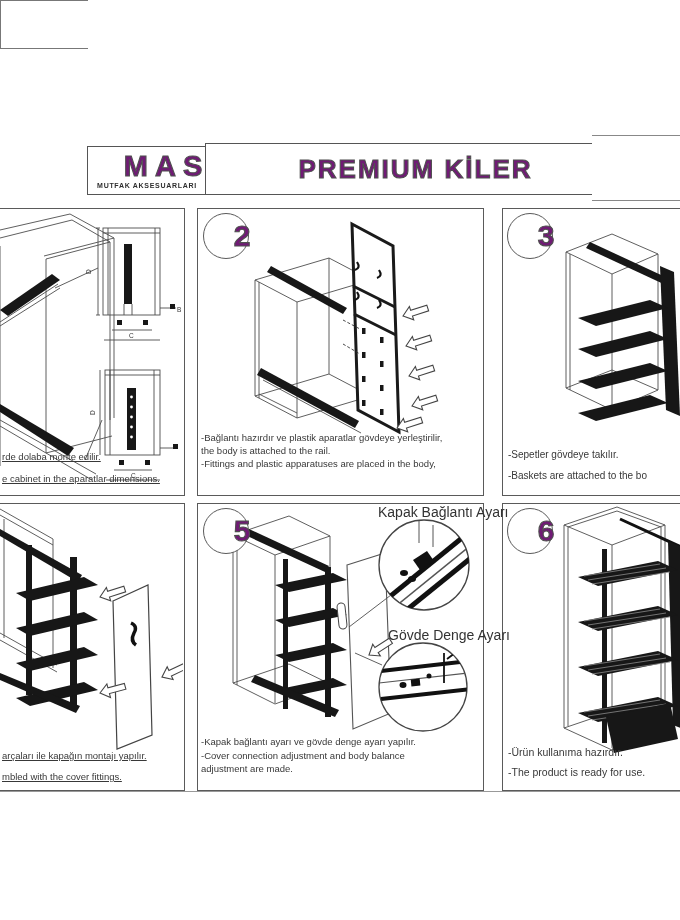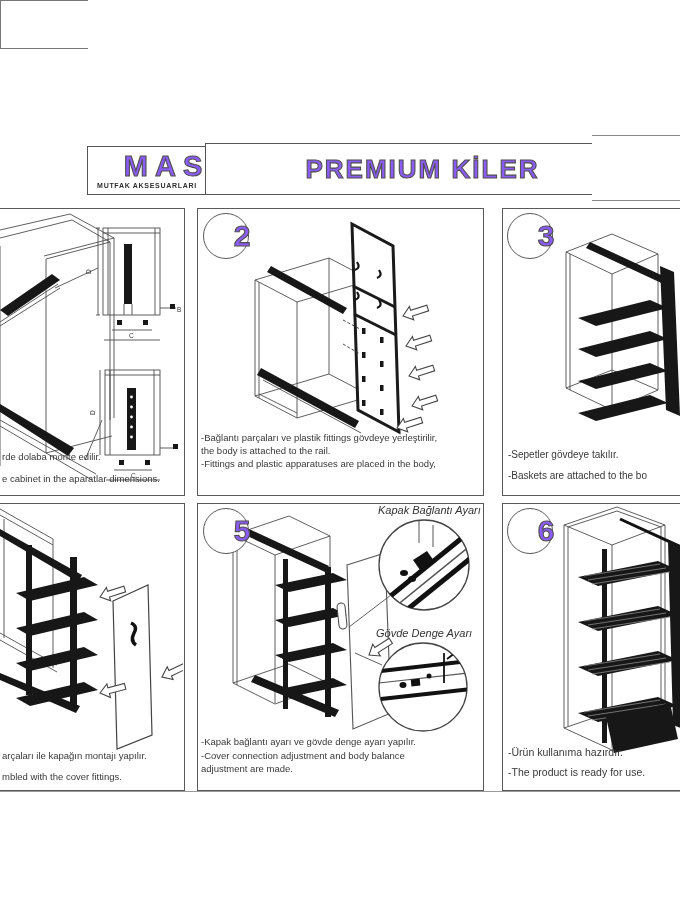--- a/index.html
+++ b/index.html
@@ -1,41 +1,41 @@
 <!DOCTYPE html>
 <html><head>
 <meta charset="utf-8">
 <style>
   html,body{margin:0;padding:0;background:#fff;}
   #page{position:relative;width:680px;height:920px;background:#fff;overflow:hidden;
         font-family:"Liberation Sans","DejaVu Sans",sans-serif;color:#383838;}
   .box{position:absolute;background:#fff;}
-  .outline-txt{color:#8b5cf6;-webkit-text-stroke:1.1px #4f4f4f;font-weight:700;margin-left:32px;}
+  .outline-txt{color:#701a75;-webkit-text-stroke:1.1px #4f4f4f;font-weight:700;margin-left:32px;}
   .hdr-band{position:absolute;background:#fff;}
   #hdr-left{left:0;top:145;width:87px;height:47px;border:1.2px solid #777;border-right:none;}
   #mas-box{left:87px;top:146px;width:118px;height:47px;border:1.2px solid #555;
            display:flex;flex-direction:column;align-items:center;justify-content:center;}
   #mas-name{font-size:29px;line-height:29px;letter-spacing:7px;padding-left:7px;}
   #mas-sub{font-size:7px;font-weight:bold;letter-spacing:0.7px;color:#2e2e2e;margin-top:1px;white-space:nowrap;}
   #title-box{left:205px;top:143px;width:387px;height:50px;border:1.4px solid #555;
-             display:flex;align-items:center;justify-content:center;padding-left:7px;}
+             display:flex;align-items:center;justify-content:center;}
   #title-box .t{font-size:26px;letter-spacing:2px;}
   #hdr-right{left:592px;top:135px;width:88px;height:64px;border-top:1.5px solid #888;border-bottom:1.5px solid #888;}
   .panel{position:absolute;border:1.6px solid #5a5a5a;background:#fff;}
   .num-badge{position:absolute;width:44px;height:44px;border:1.6px solid #5a5a5a;border-radius:50%;
              display:flex;align-items:center;justify-content:center;background:#fff;z-index:3;}
   .num-badge span{font-size:30px;line-height:30px;}
   .cap{position:absolute;font-size:9.5px;line-height:13px;color:#383838;z-index:4;}
   .cap .ln{white-space:nowrap;}
   .cap-p3{font-size:10px;line-height:21px;}
   .cap-p6{font-size:10.5px;line-height:20px;}
-  .cap-p1,.cap-p4{line-height:22px;}
+  .cap-p1,.cap-p4{line-height:22px;text-decoration:underline;}
   .cap-p4{line-height:21px;}
   .cap-p5{line-height:13.5px;}
-  .callout-label{position:absolute;font-size:11px;color:#333;text-align:left;z-index:4;white-space:nowrap;font-style:italic;}
+  .callout-label{position:absolute;font-size:14px;color:#333;text-align:left;z-index:4;white-space:nowrap;}
   svg{position:absolute;z-index:2;}
   .wf{stroke:#4d4d4d;stroke-width:0.9;fill:none;}
   .dk{fill:#171717;stroke:none;}
   .arw{fill:#fff;stroke:#444;stroke-width:1.1;}
   #bottom-rule{position:absolute;left:0;top:791px;width:680px;border-top:1.5px solid #999;}
   .dimtxt{font-size:6.5px;fill:#333;font-family:"Liberation Sans",sans-serif;}
 </style>
 </head>
 <body>
 
@@ -261,28 +261,28 @@
       <path d="M82,118 L158,106 M86,122 L164,110 M90,126 L168,114" stroke="#8a8a8a" stroke-width="0.8"></path>
       <polygon class="dk" points="76,164 156,148 176,157 96,173"></polygon>
       <path d="M82,163 L158,151 M86,167 L164,155 M90,171 L168,159" stroke="#8a8a8a" stroke-width="0.8"></path>
       <polygon class="dk" points="76,210 156,194 176,203 96,219"></polygon>
       <path d="M82,209 L158,197 M86,213 L164,201 M90,217 L168,205" stroke="#8a8a8a" stroke-width="0.8"></path>
     </g>
     <polygon class="dk" points="104,214 168,200 176,236 112,250"></polygon>
   </svg>
 
   <div class="callout-label" style="left:378px;top:504px;width:104px;">Kapak Bağlantı Ayarı</div>
-  <div class="callout-label" style="left:376px;top:627px;width:104px;">Gövde Denge Ayarı</div>
+  <div class="callout-label" style="left:388px;top:627px;width:104px;">Gövde Denge Ayarı</div>
 
   <div class="cap cap-p1" style="left:2px;top:446px;">
     <div class="ln">rde dolaba monte edilir.</div>
     <div class="ln">e cabinet in the aparatlar dimensions.</div>
   </div>
   <div class="cap" style="left:201px;top:431px;width:278px;">
-    <div class="ln">-Bağlantı parçaları ve plastik fittings gövdeye yerleştirilir,</div>
+    <div class="ln">-Bağlantı hazırdır ve plastik aparatlar gövdeye yerleştirilir,</div>
     <div class="ln">the body is attached to the rail.</div>
     <div class="ln">-Fittings and plastic apparatuses are placed in the body,</div>
   </div>
   <div class="cap cap-p3" style="left:508px;top:444px;">
     <div class="ln">-Sepetler gövdeye takılır.</div>
     <div class="ln">-Baskets are attached to the bo</div>
   </div>
   <div class="cap cap-p4" style="left:2px;top:745px;">
     <div class="ln">arçaları ile kapağın montajı yapılır.</div>
     <div class="ln">mbled with the cover fittings.</div>

